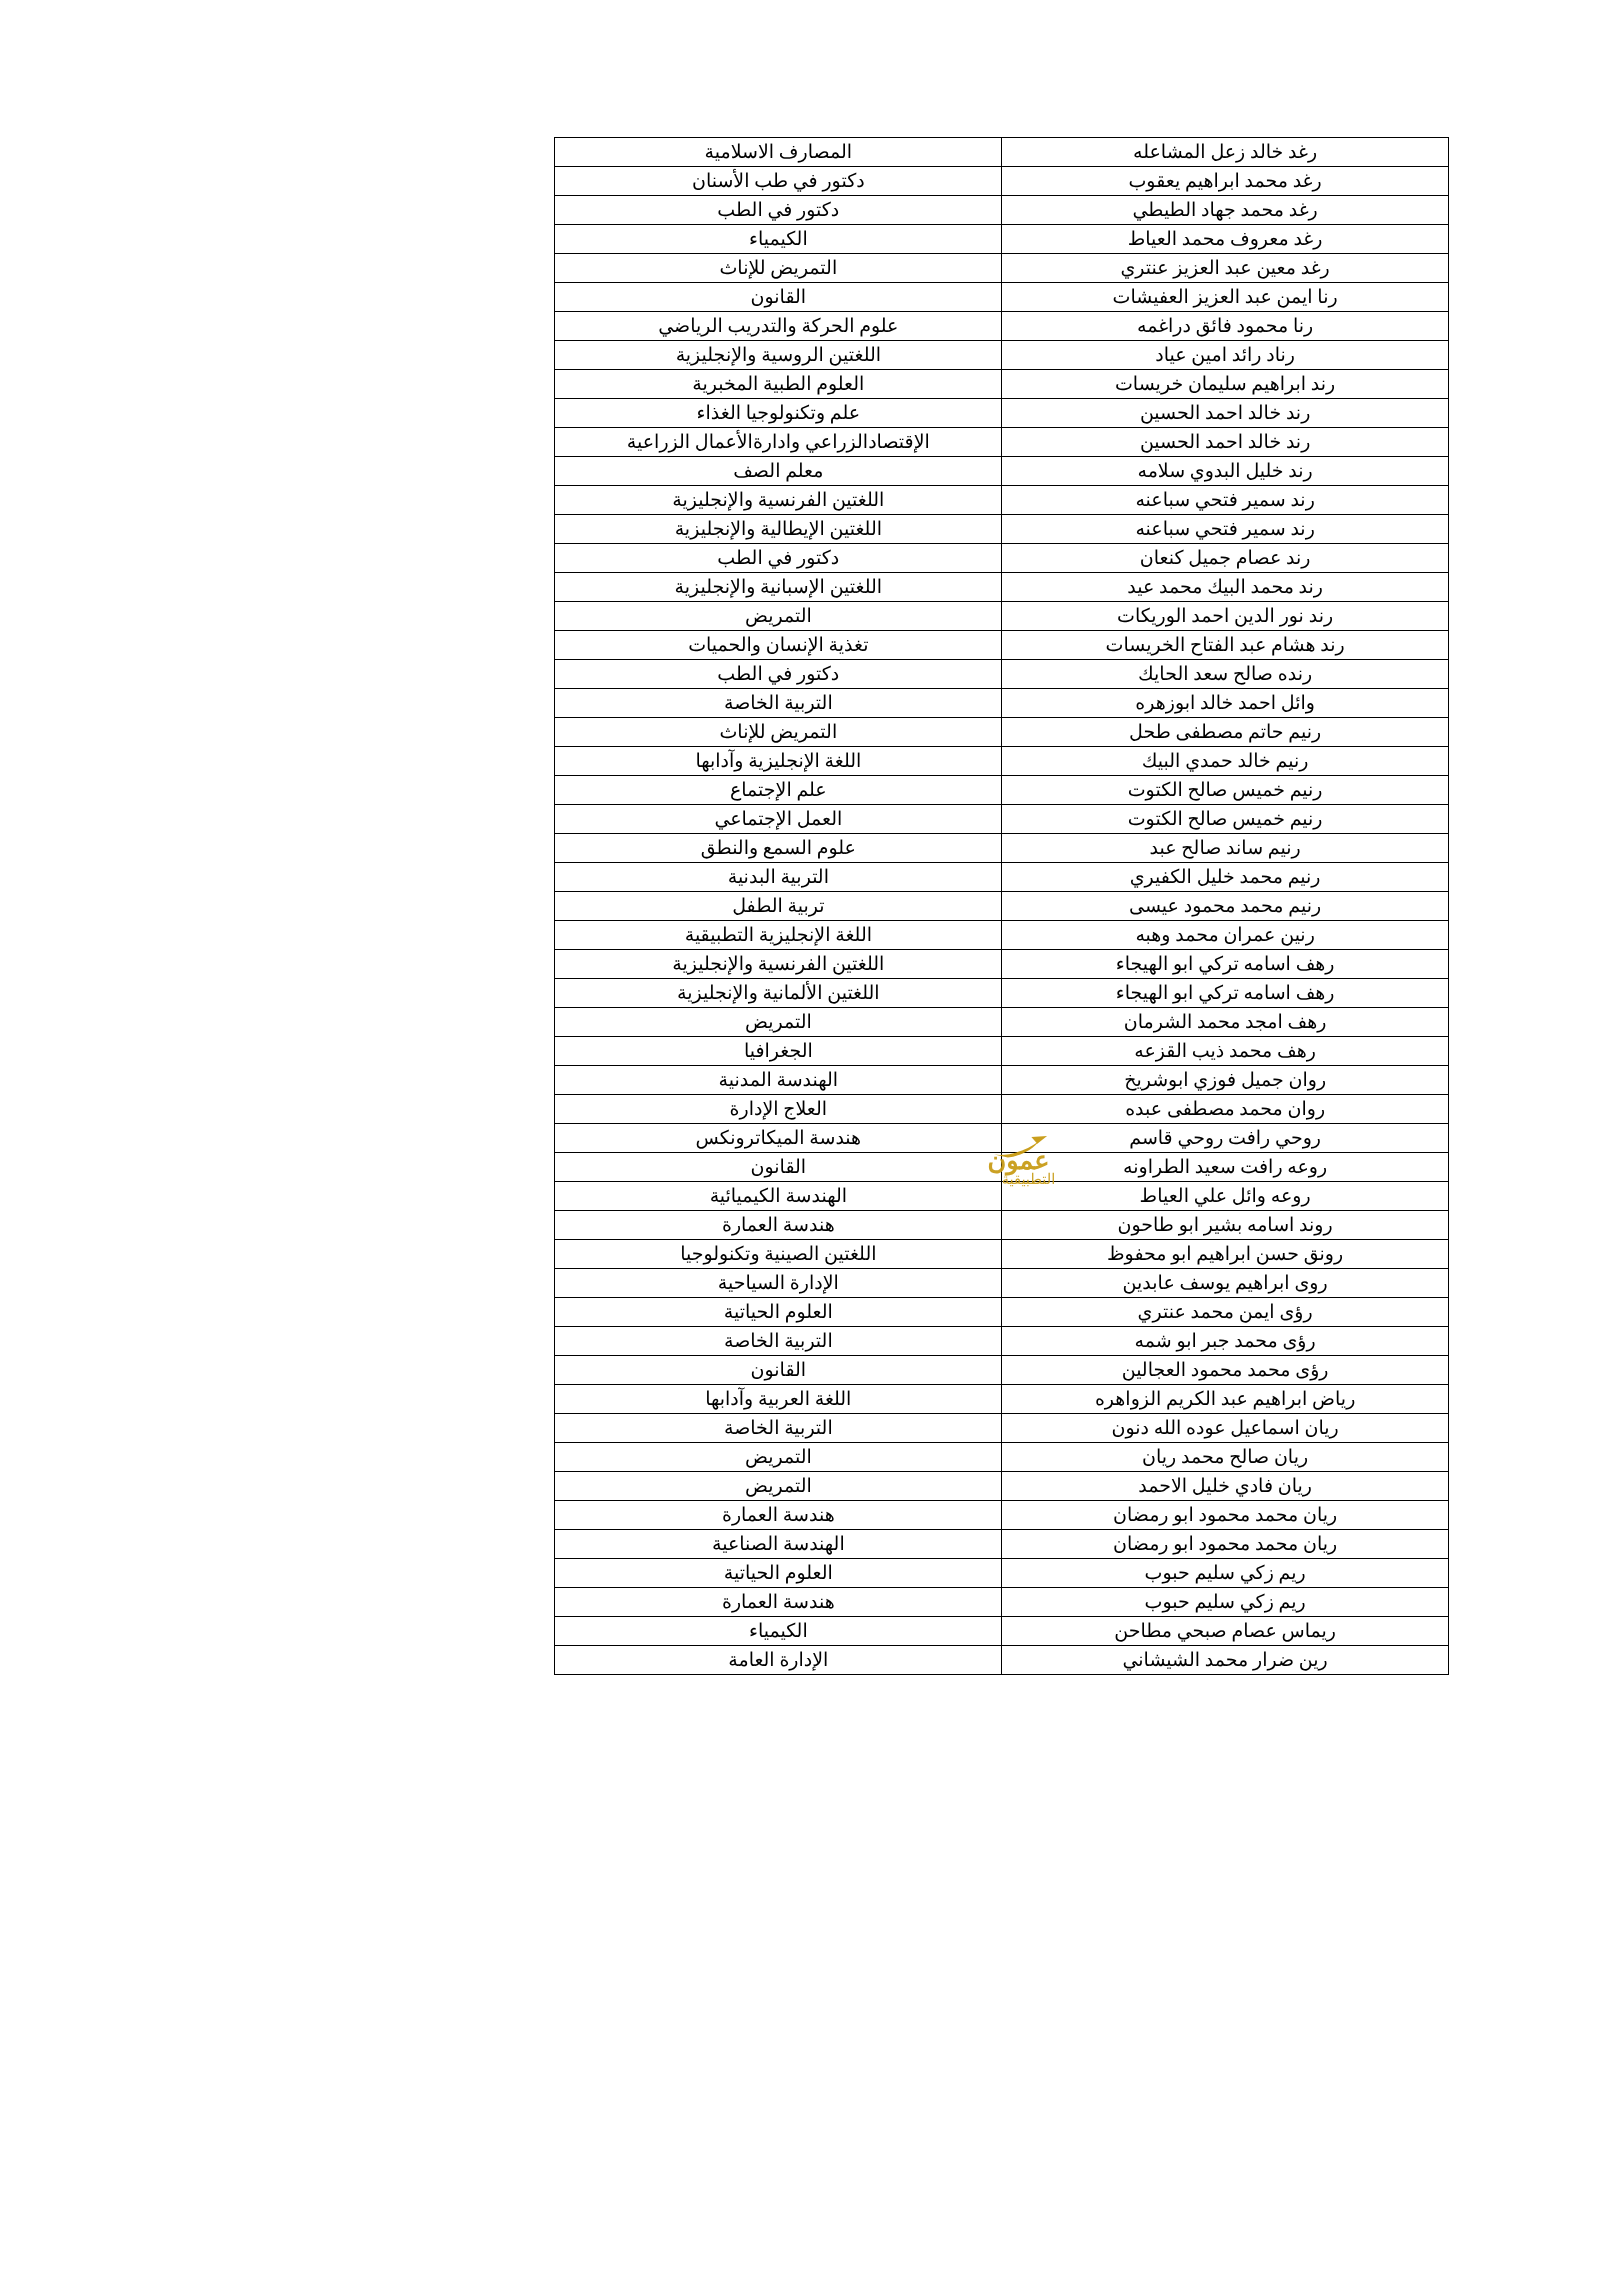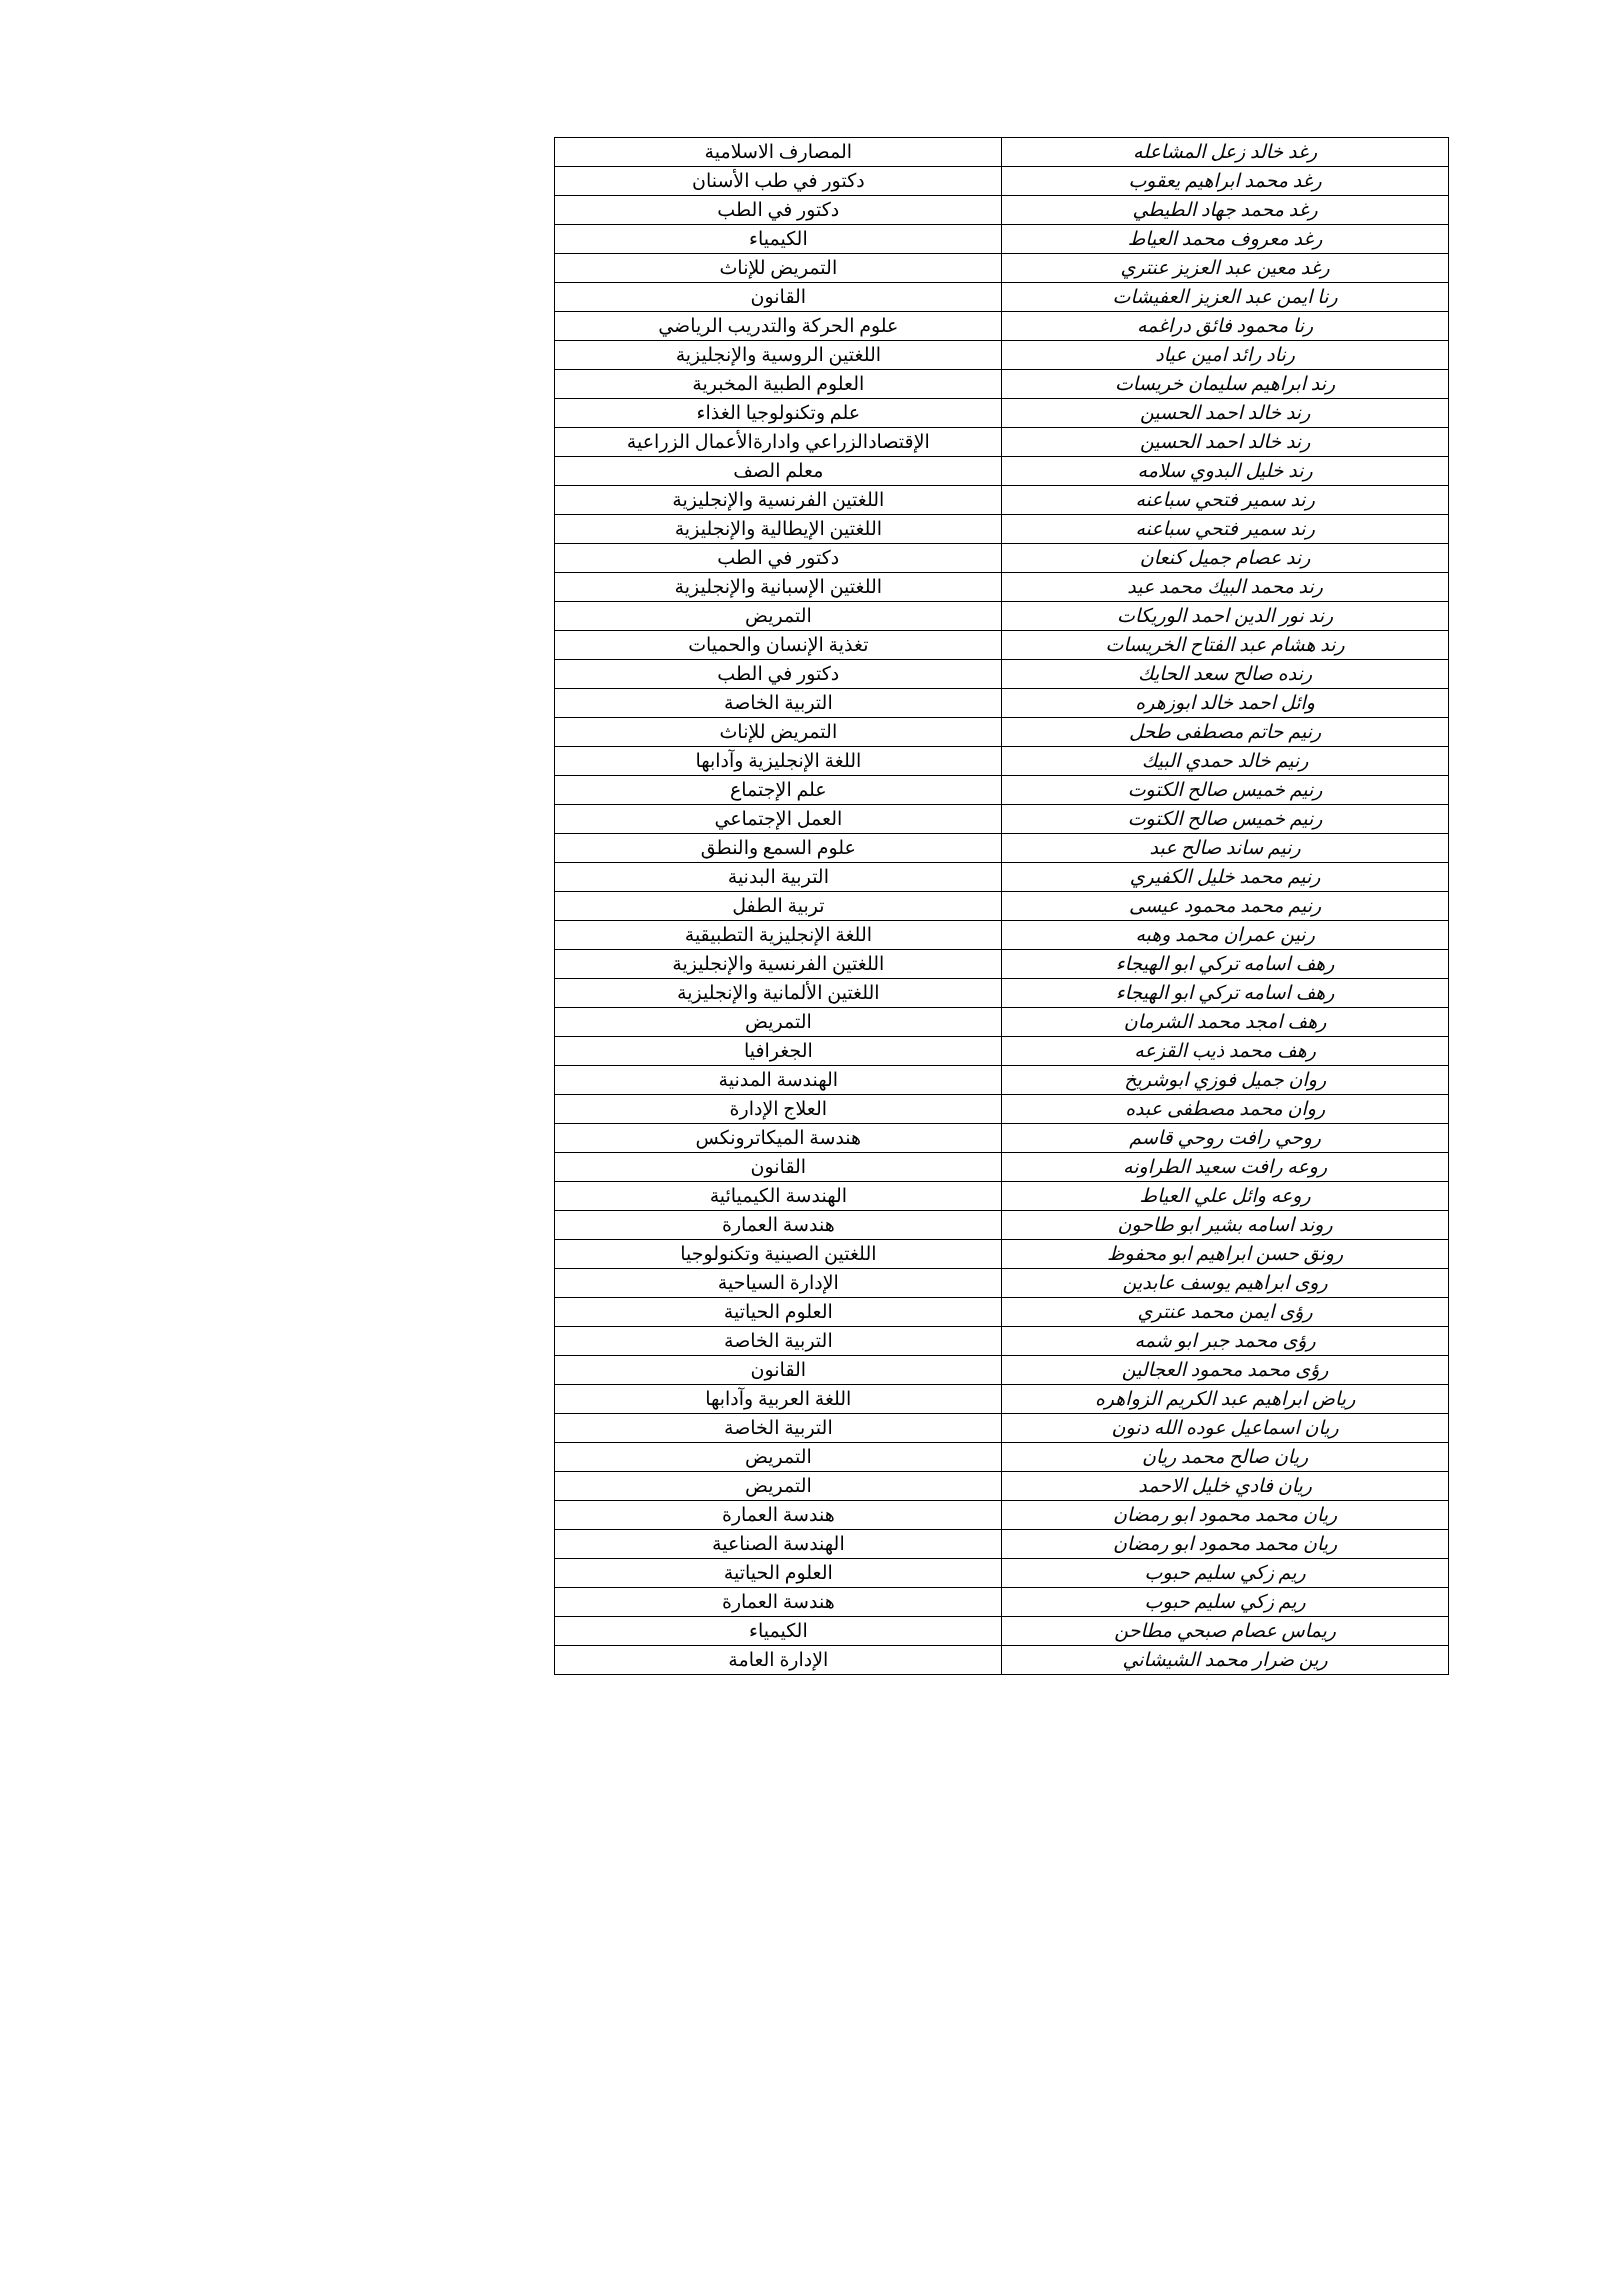--- a/index.html
+++ b/index.html
@@ -41,21 +41,20 @@
     padding: 0 5.9px;
     font-size: 19px;
     line-height: 26.5px;
     text-align: center;
     white-space: nowrap;
     overflow: hidden;
     vertical-align: middle;
   }
   td.col-name {
     width: 434px;
-    font-style: italic;
   }
   td.col-major {
     width: 434px;
   }
   
   .watermark {
     position: absolute;
     top: 1127px;
     left: 814px;
     width: 255px;
@@ -308,15 +307,23 @@
             <td class="col-major">الكيمياء</td>
           </tr>
           <tr>
             <td class="col-name">رين ضرار محمد الشيشاني</td>
             <td class="col-major">الإدارة العامة</td>
           </tr>
         </tbody>
     </table>
   </div>
 
+  <div class="watermark">
+    <svg class="wm-swoosh" width="69" height="25.5" viewBox="0 0 70 26">
+      <path d="M2 20 C 18 22, 34 16, 48 6 C 42 14, 30 21, 16 23 Z" fill="#c79a12" opacity="0.95"></path>
+      <path d="M40 2 L 56 1 L 46 9 Z" fill="#c79a12" opacity="0.95"></path>
+    </svg>
+    <div class="wm-text">عمون</div>
+    <div class="wm-sub">التطبيقية</div>
+  </div>
 
 </div>
 
 
 </body></html>

